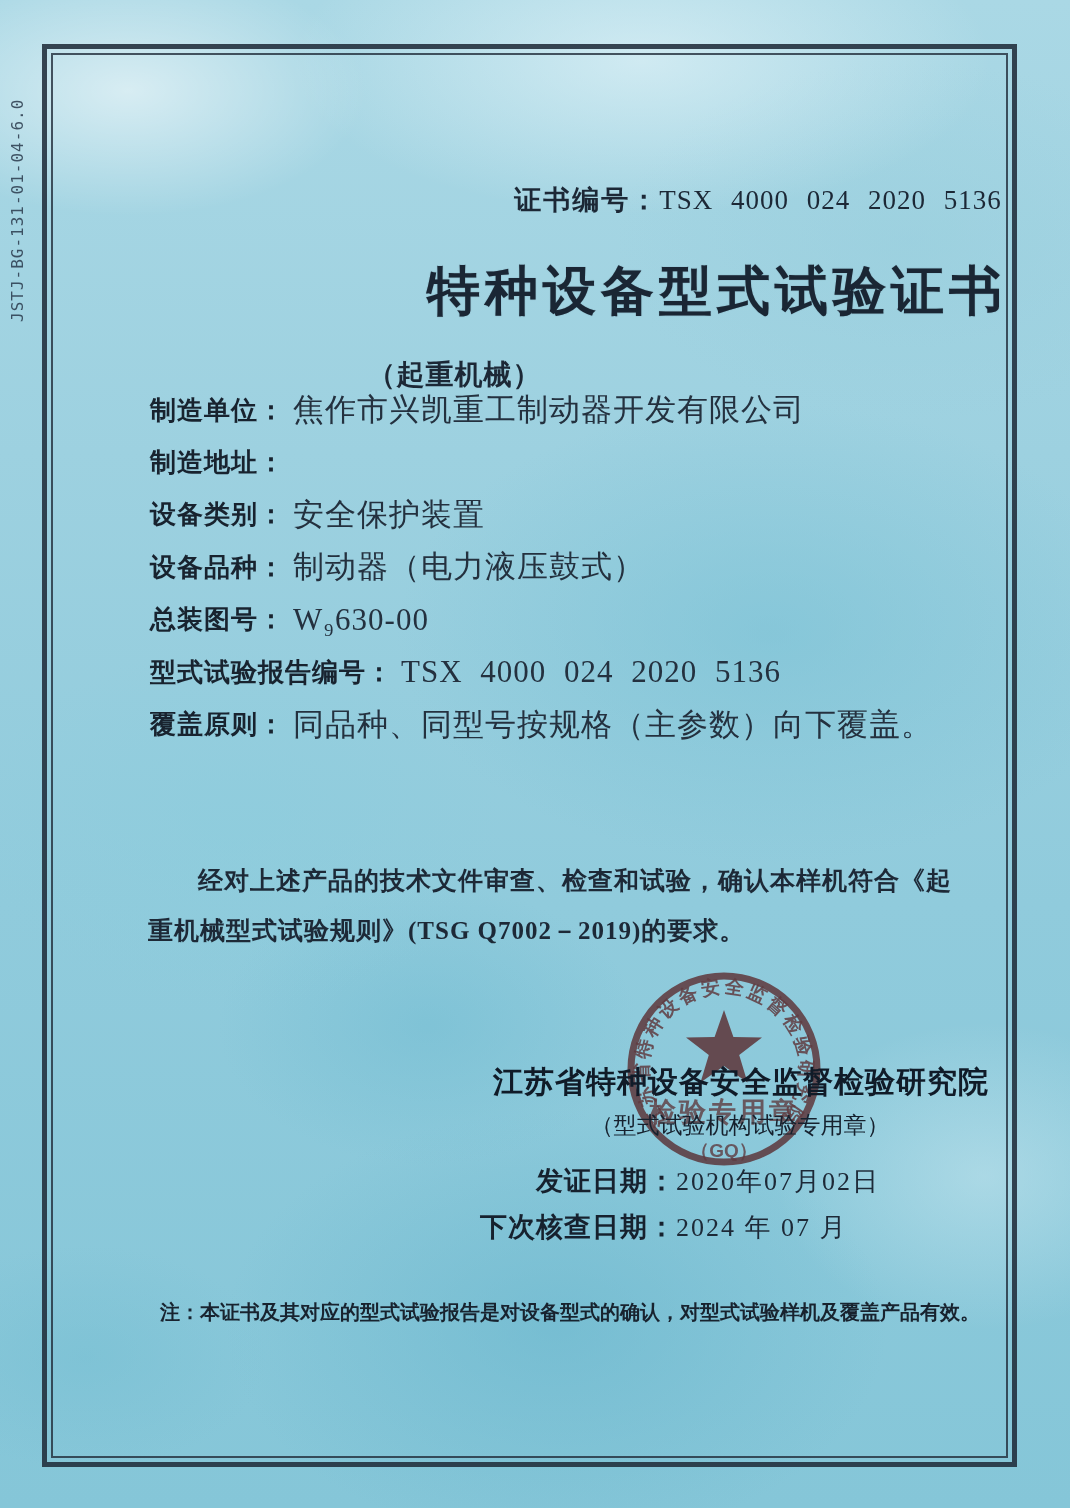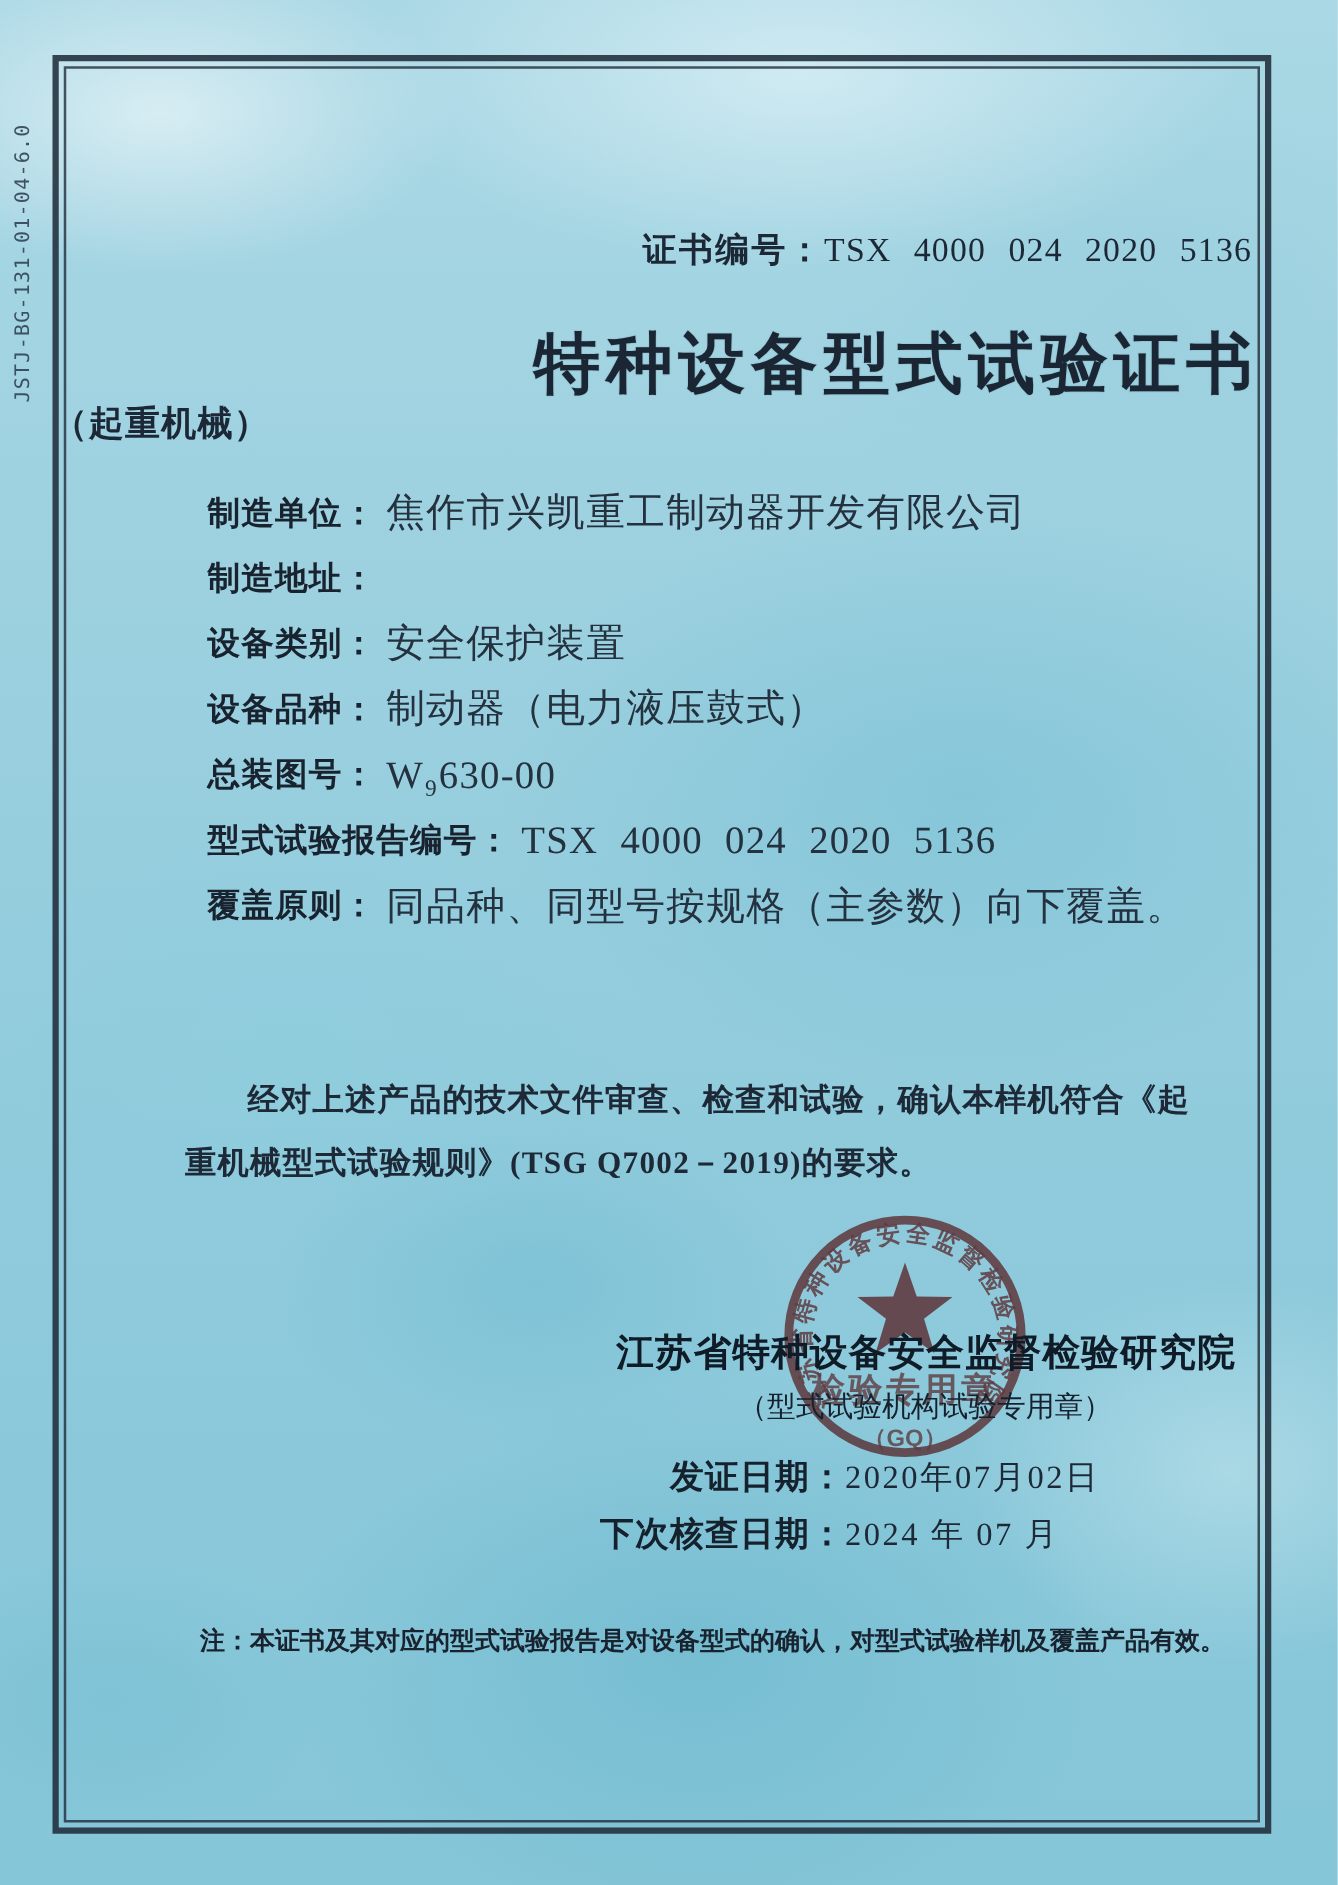--- a/index.html
+++ b/index.html
@@ -48,24 +48,24 @@
   .cert-no .num{
     font-family:"Liberation Serif","DejaVu Serif",serif;
     word-spacing:10px;letter-spacing:1px;
   }
   .title{
     position:absolute;left:42px;top:256px;width:965px;text-align:right;
     font-size:53px;font-weight:bold;letter-spacing:5px;color:#1a2634;
     text-shadow:0 0 1px rgba(26,38,52,0.4);
   }
   .subtitle{
-    position:absolute;left:42px;top:320px;width:825px;
+    position:absolute;left:42px;top:356px;width:825px;text-align:center;
     font-size:28px;font-weight:bold;letter-spacing:1px;color:#1c2836;
   }
-  .fields{position:absolute;left:150px;top:384px;width:780px;margin-left:16px;}
+  .fields{position:absolute;left:150px;top:384px;width:780px;}
   .field-row{height:52.4px;display:flex;align-items:center;white-space:nowrap;}
   .field-row .lbl{
     font-size:26px;font-weight:bold;color:#18232f;letter-spacing:1px;margin-right:8px;
   }
   .field-row .val{
     font-size:31px;color:#24313f;letter-spacing:1px;
     font-family:Liberation Serif, serif;
   }
   .field-row .val.num{word-spacing:9px;}
   .statement{

